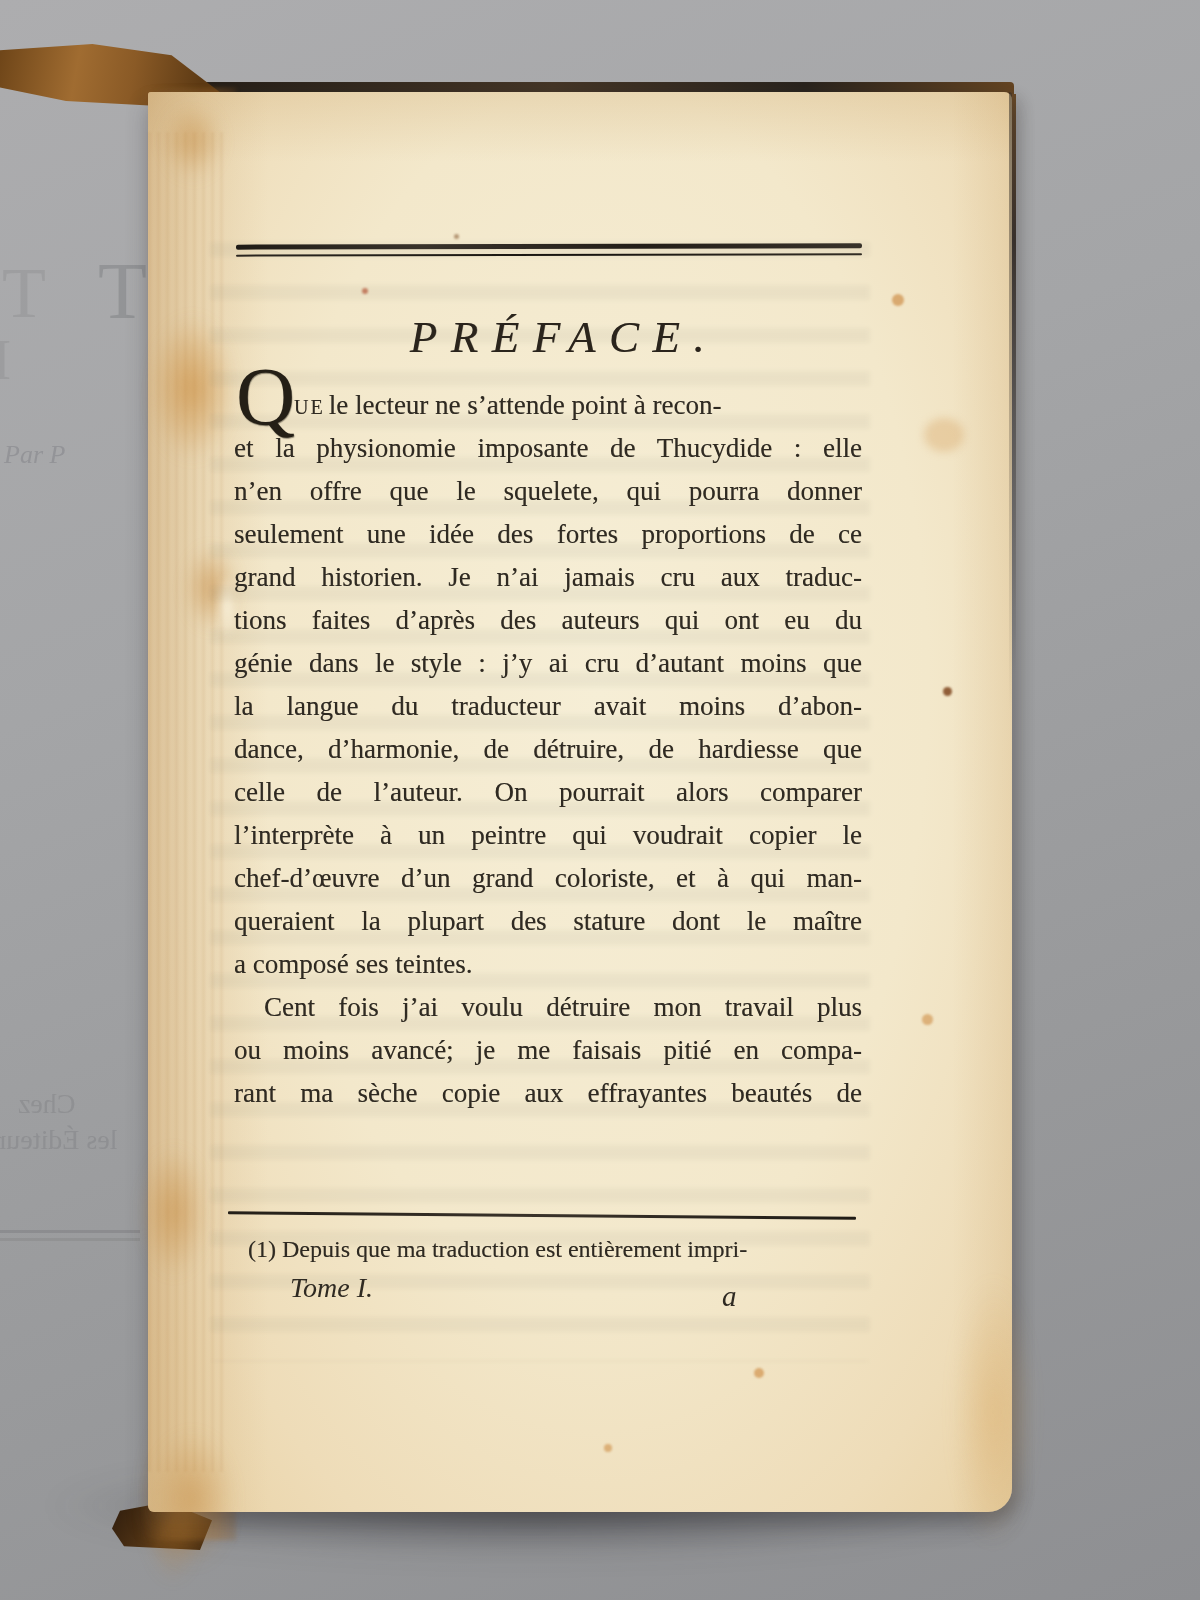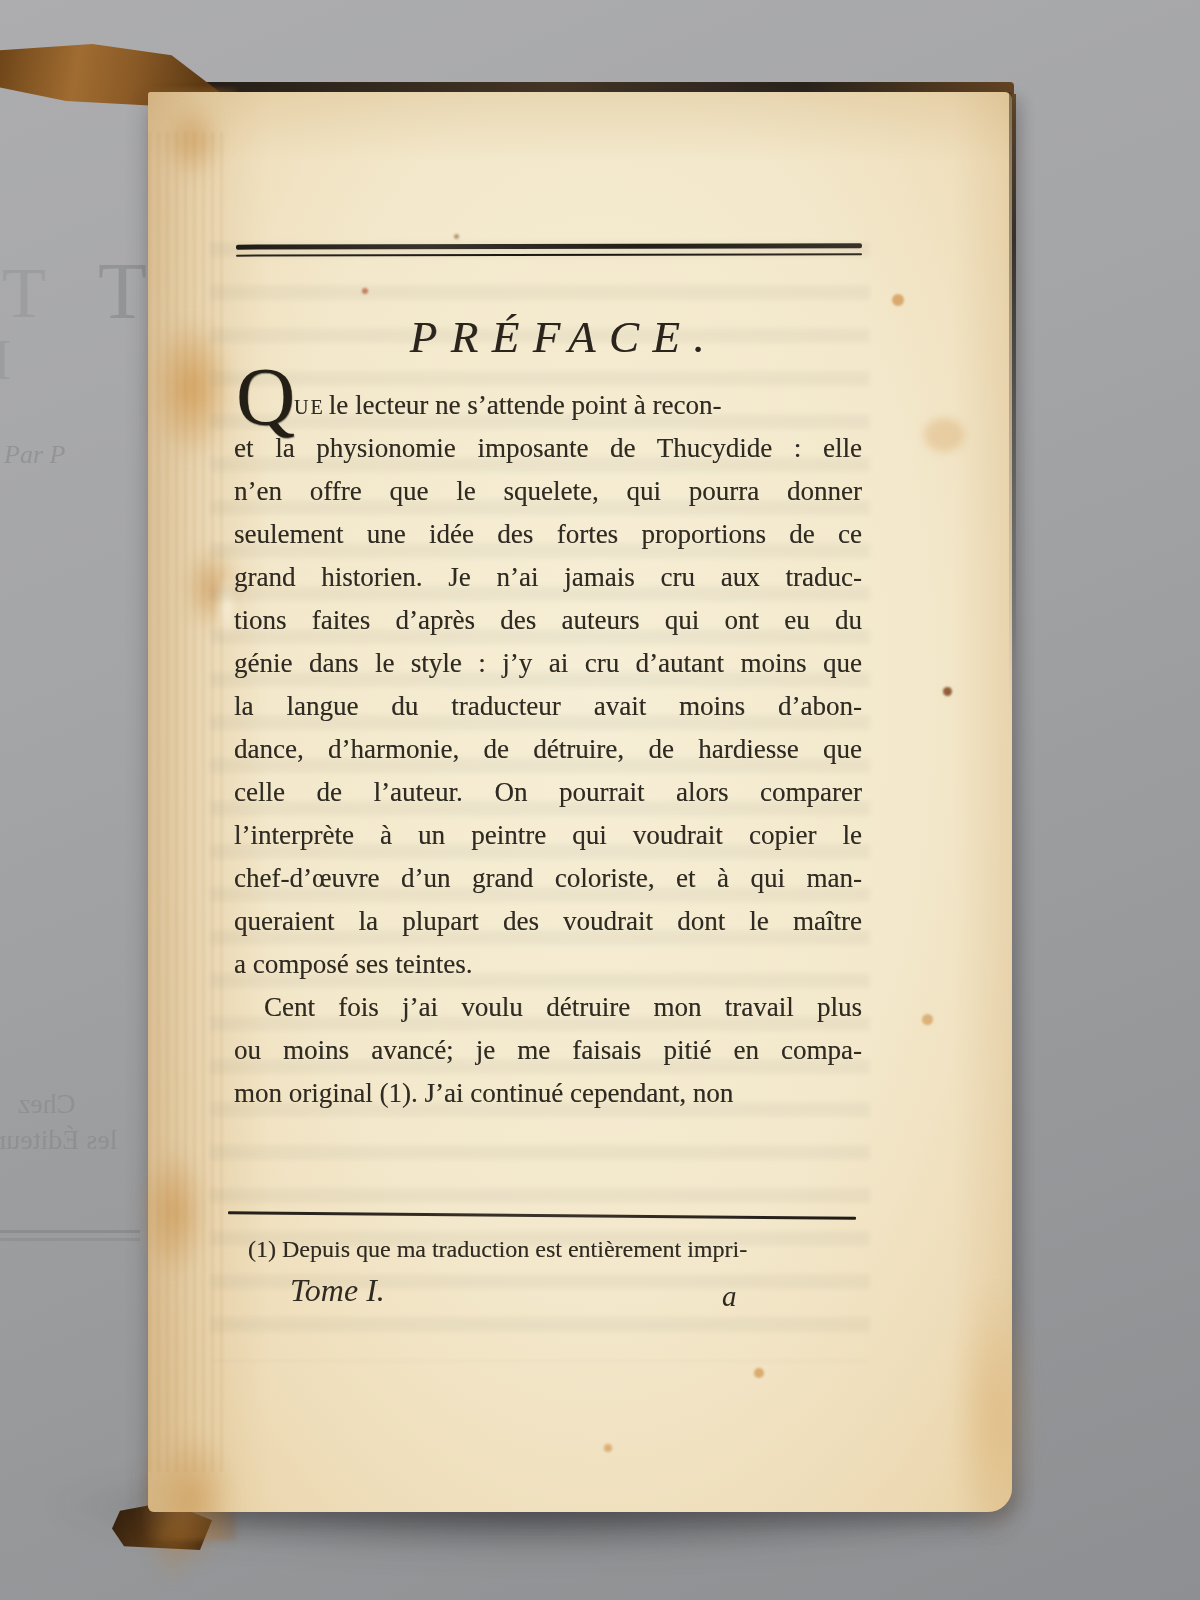--- a/index.html
+++ b/index.html
@@ -102,21 +102,21 @@
     font-size:27px;white-space:nowrap;text-shadow:.3px .3px .5px rgba(47,42,34,.42);}
   .line.j{text-align:justify;text-align-last:justify;}
   .line.first{padding-left:60px;width:568px;}
   .line.indent{text-indent:30px;}
   .smallcaps{position:relative;font-size:20px;letter-spacing:2px;margin-right:4px;}
   .foot-rule{left:-6px;top:1122px;width:628px;height:3px;border-radius:1px;
     transform:rotate(.5deg);background:linear-gradient(90deg,#241f18,#3a332a 50%,#1f1b15);}
   .footnote{left:14px;top:1140px;width:614px;font-size:24px;line-height:34px;
     white-space:nowrap;text-shadow:.3px .3px .5px rgba(47,42,34,.4);}
   .tome-row{left:0;top:1180px;width:628px;height:44px;font-style:italic;}
-  .tome-label{left:56px;top:0;font-size:32px;}
+  .tome-label{left:56px;top:0;font-size:28px;}
   .signature{left:488px;top:8px;font-size:29px;}
 </style>
 </head>
 <body>
 
 <div class="scene">
 
   <div class="cast-shadow"></div>
 
   <div class="edge-top"></div>
@@ -178,25 +178,25 @@
         <div class="line j">n’en offre que le squelete, qui pourra donner</div>
         <div class="line j">seulement une idée des fortes proportions de ce</div>
         <div class="line j">grand historien. Je n’ai jamais cru aux traduc-</div>
         <div class="line j">tions faites d’après des auteurs qui ont eu du</div>
         <div class="line j">génie dans le style : j’y ai cru d’autant moins que</div>
         <div class="line j">la langue du traducteur avait moins d’abon-</div>
         <div class="line j">dance, d’harmonie, de détruire, de hardiesse que</div>
         <div class="line j">celle de l’auteur. On pourrait alors comparer</div>
         <div class="line j">l’interprète à un peintre qui voudrait copier le</div>
         <div class="line j">chef-d’œuvre d’un grand coloriste, et à qui man-</div>
-        <div class="line j">queraient la plupart des voudrait dont le maître</div>
+        <div class="line j">queraient la plupart des stature dont le maître</div>
         <div class="line">a composé ses teintes.</div>
         <div class="line j indent">Cent fois j’ai voulu détruire mon travail plus</div>
         <div class="line j">ou moins avancé; je me faisais pitié en compa-</div>
-        <div class="line">mon original (1). J’ai continué cependant, non</div>
+        <div class="line j">rant ma sèche copie aux effrayantes beautés de</div>
       </div>
 
       <div class="foot-rule"></div>
       <div class="footnote">(1) Depuis que ma traduction est entièrement impri-</div>
 
       <div class="tome-row">
         <span class="tome-label">Tome I.</span>
         <span class="signature">a</span>
       </div>
     </div>

